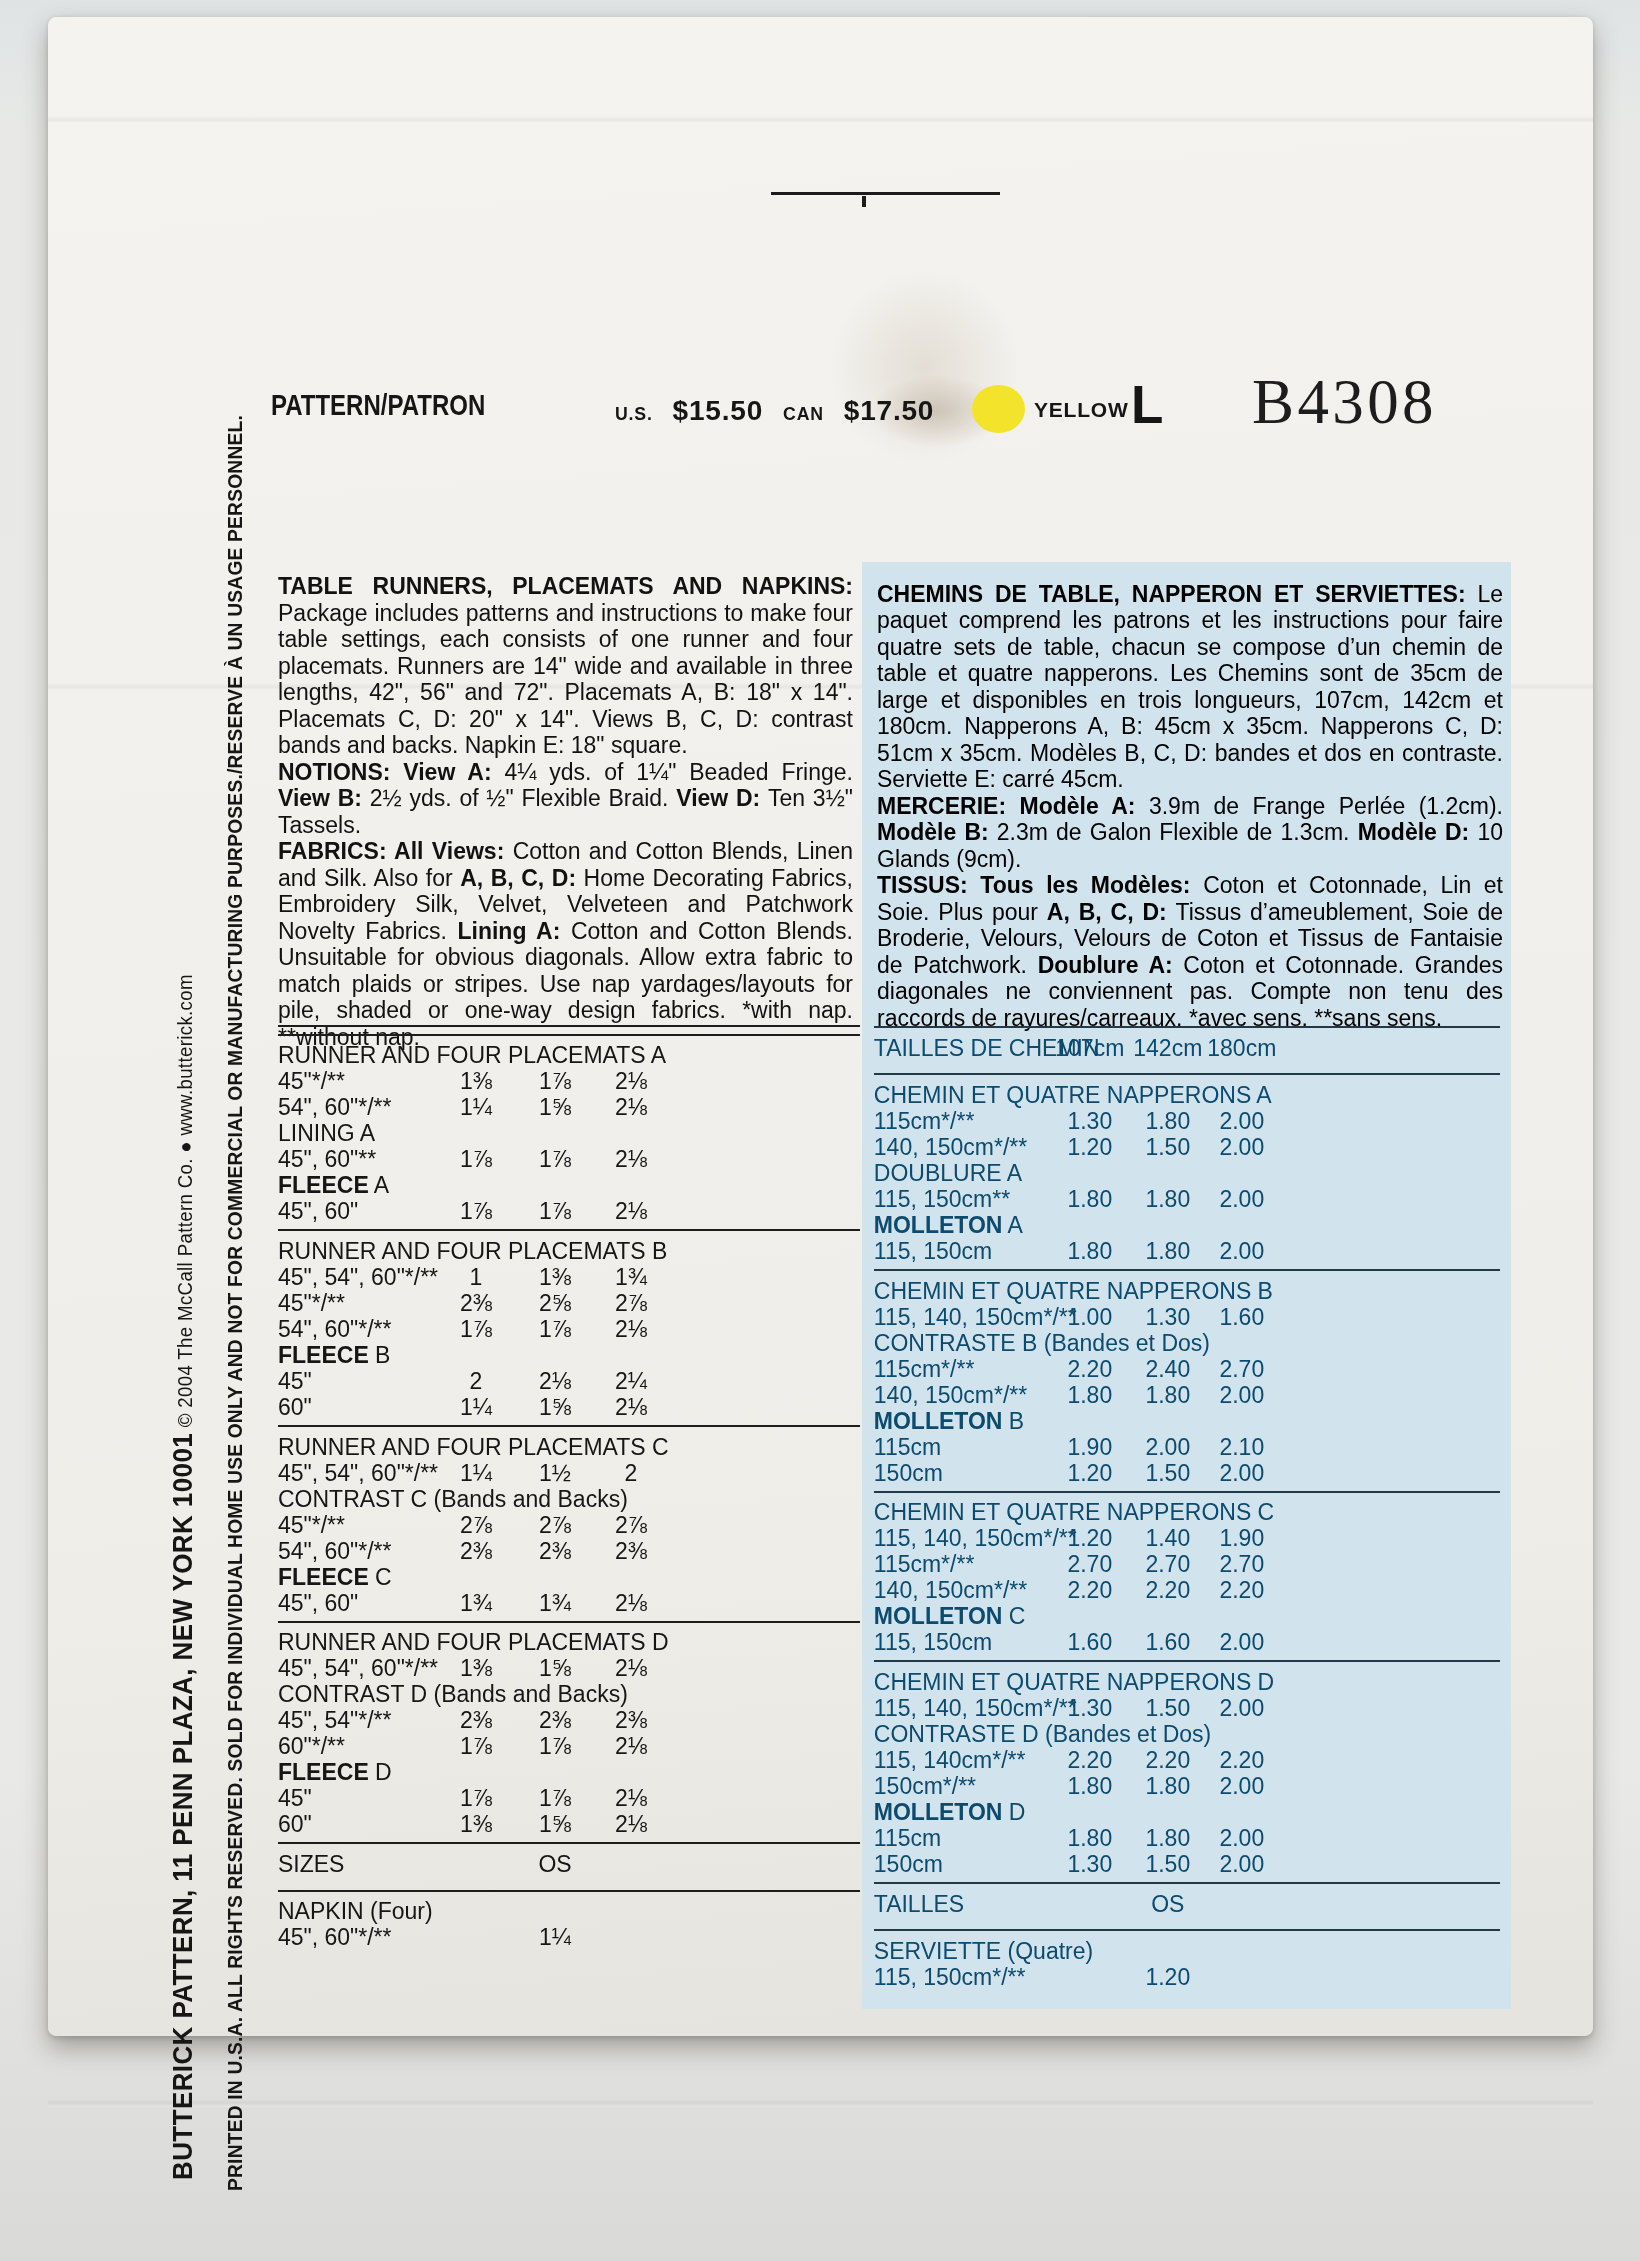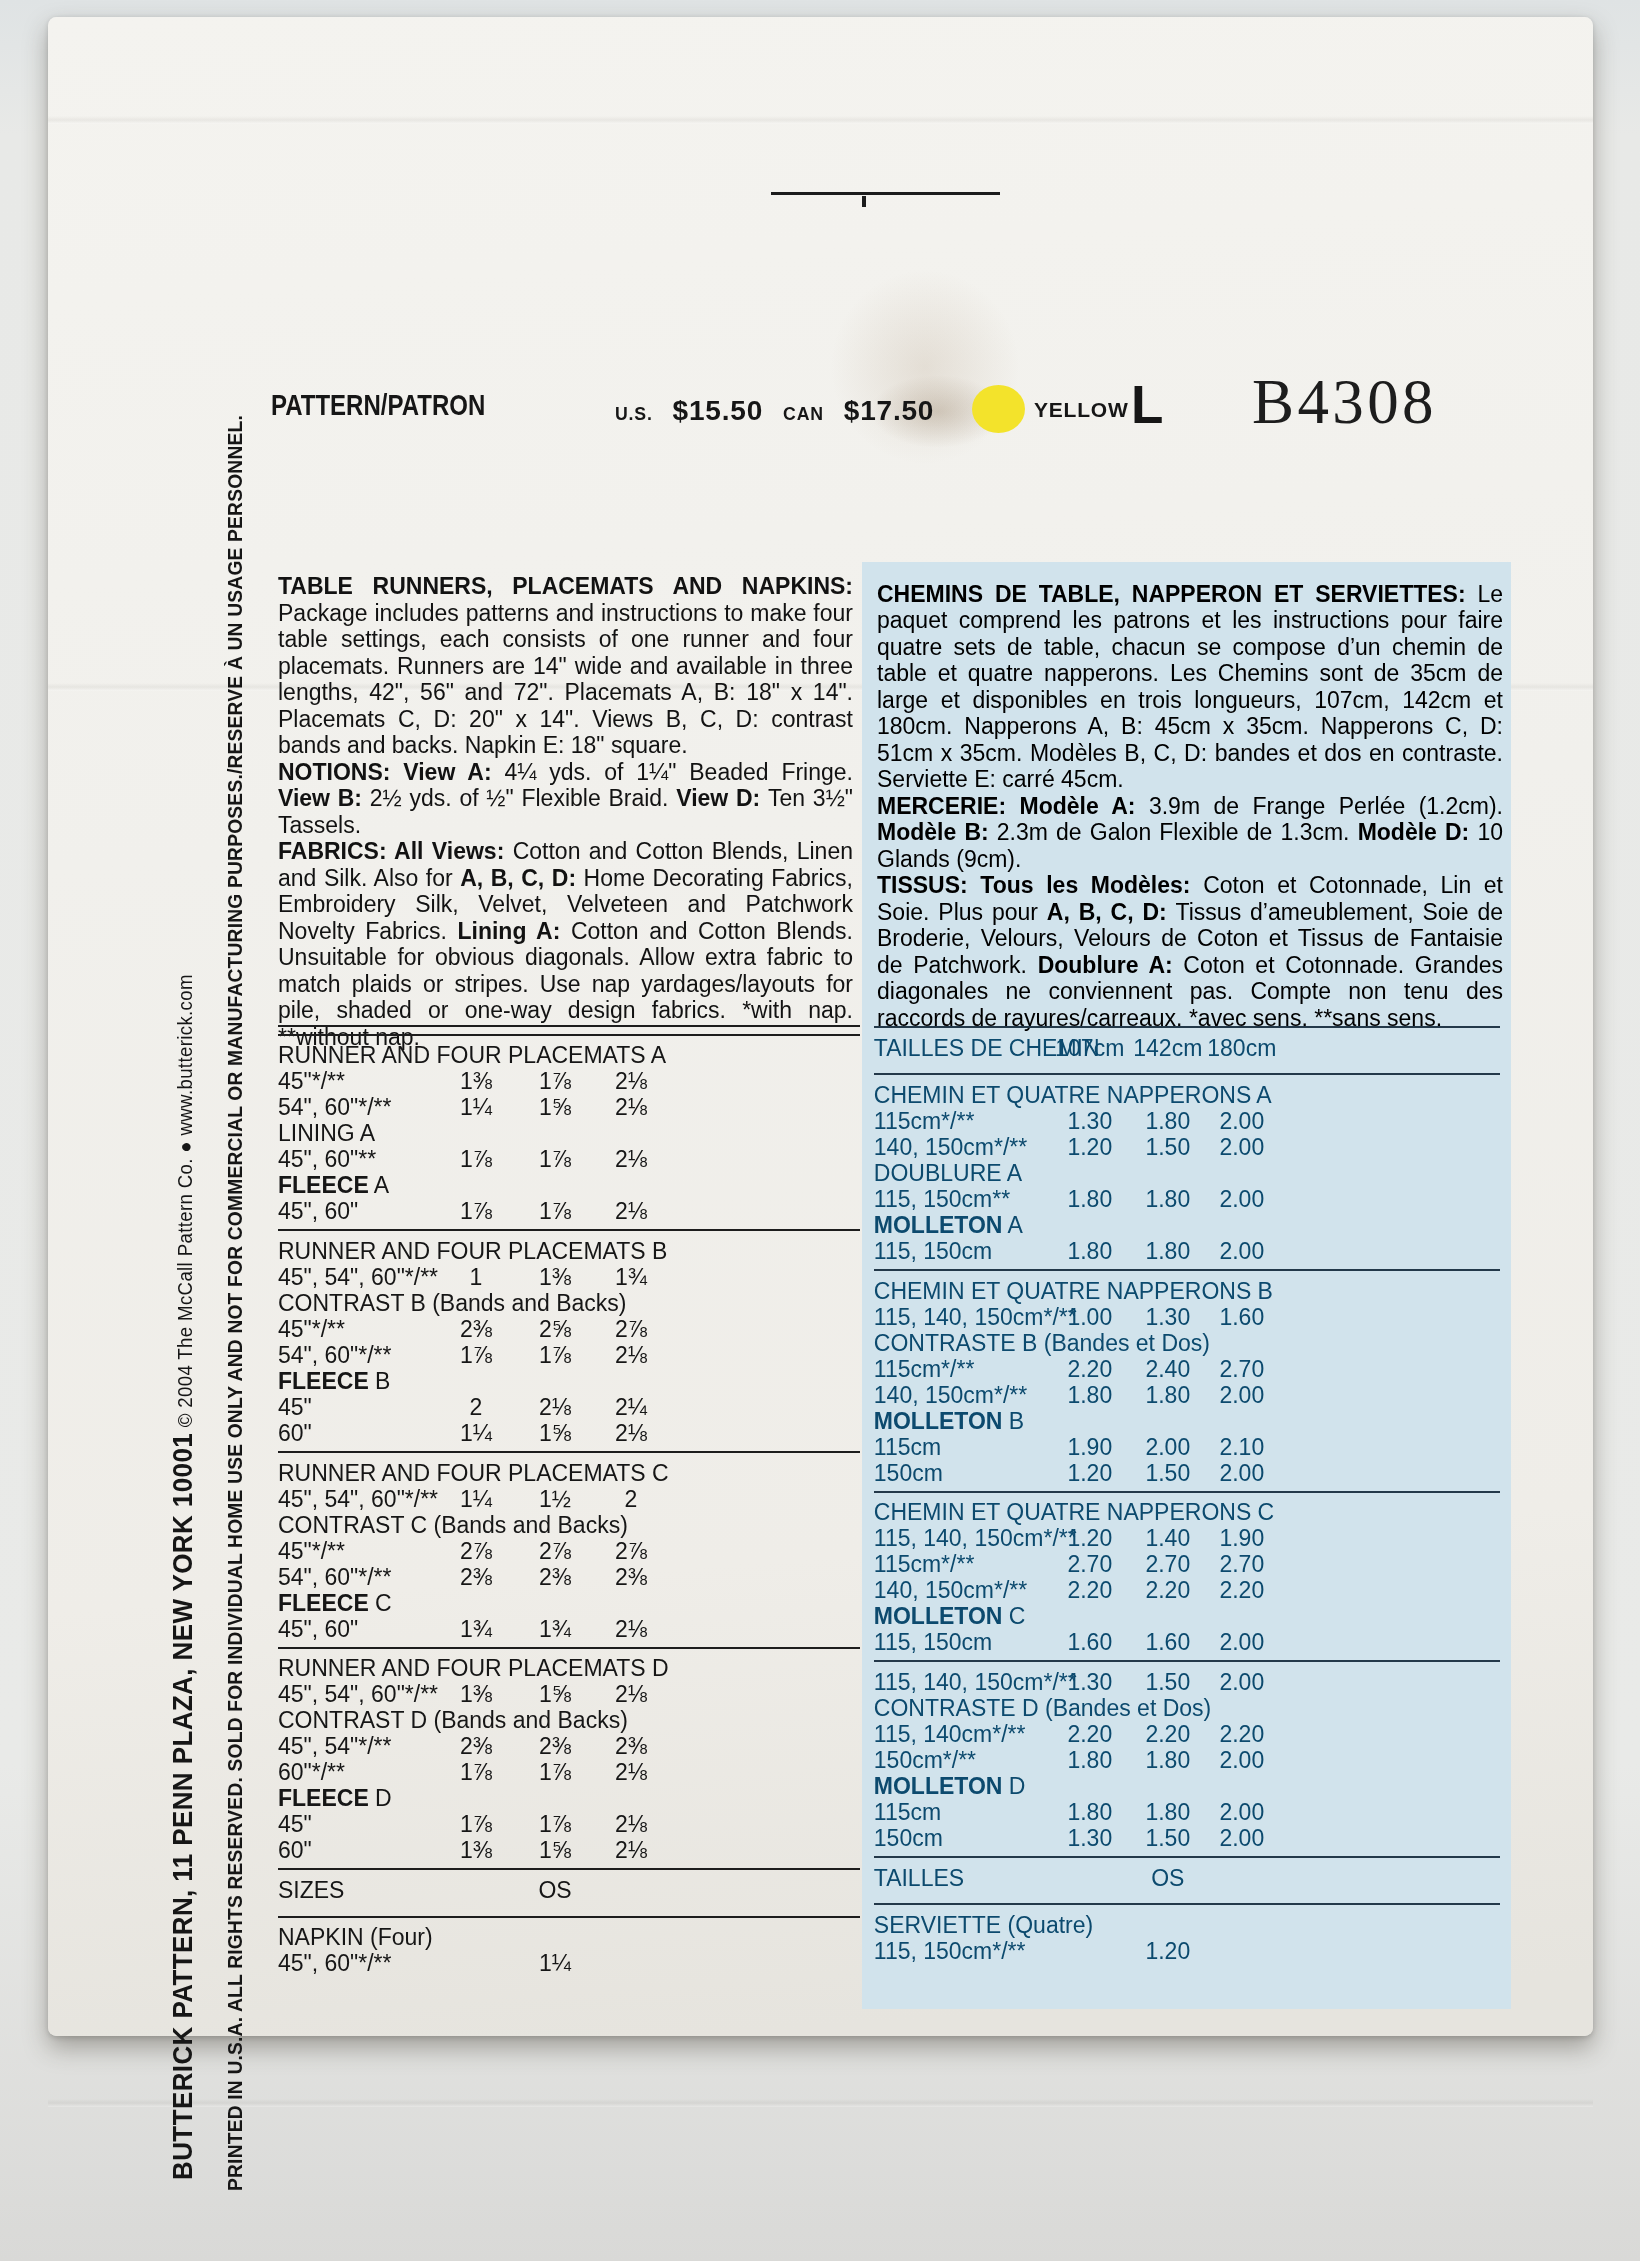--- a/index.html
+++ b/index.html
@@ -202,20 +202,23 @@
         <div class="trow section">
           <span class="tlabel"><span class="bp">MOLLETON</span> C</span>
         </div>
         <div class="trow data">
           <span class="tlabel">115, 150cm</span>
           <span class="tv tv1">1.60</span>
           <span class="tv tv2">1.60</span>
           <span class="tv tv3">2.00</span>
         </div>
         <div class="trule"></div>
+        <div class="trow section">
+          <span class="tlabel">CHEMIN ET QUATRE NAPPERONS D</span>
+        </div>
         <div class="trow data">
           <span class="tlabel">115, 140, 150cm*/**</span>
           <span class="tv tv1">1.30</span>
           <span class="tv tv2">1.50</span>
           <span class="tv tv3">2.00</span>
         </div>
         <div class="trow section">
           <span class="tlabel">CONTRASTE D (Bandes et Dos)</span>
         </div>
         <div class="trow data">
@@ -304,23 +307,20 @@
       <div class="trule"></div>
       <div class="trow section">
         <span class="tlabel">RUNNER AND FOUR PLACEMATS B</span>
       </div>
       <div class="trow data">
         <span class="tlabel">45", 54", 60"*/**</span>
         <span class="tv tv1">1</span>
         <span class="tv tv2">1⅜</span>
         <span class="tv tv3">1¾</span>
       </div>
-      <div class="trow section">
-        <span class="tlabel">CONTRAST B (Bands and Backs)</span>
-      </div>
       <div class="trow data">
         <span class="tlabel">45"*/**</span>
         <span class="tv tv1">2⅜</span>
         <span class="tv tv2">2⅝</span>
         <span class="tv tv3">2⅞</span>
       </div>
       <div class="trow data">
         <span class="tlabel">54", 60"*/**</span>
         <span class="tv tv1">1⅞</span>
         <span class="tv tv2">1⅞</span>

